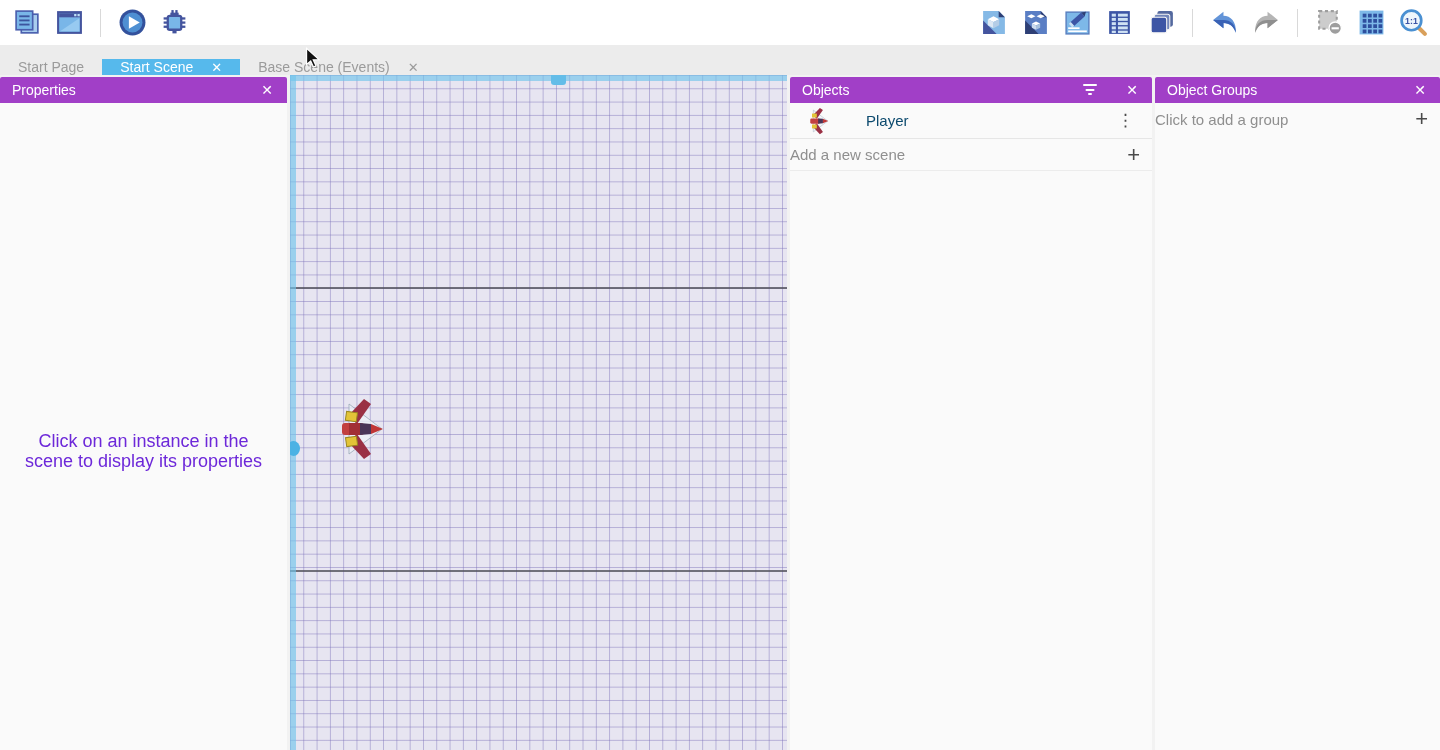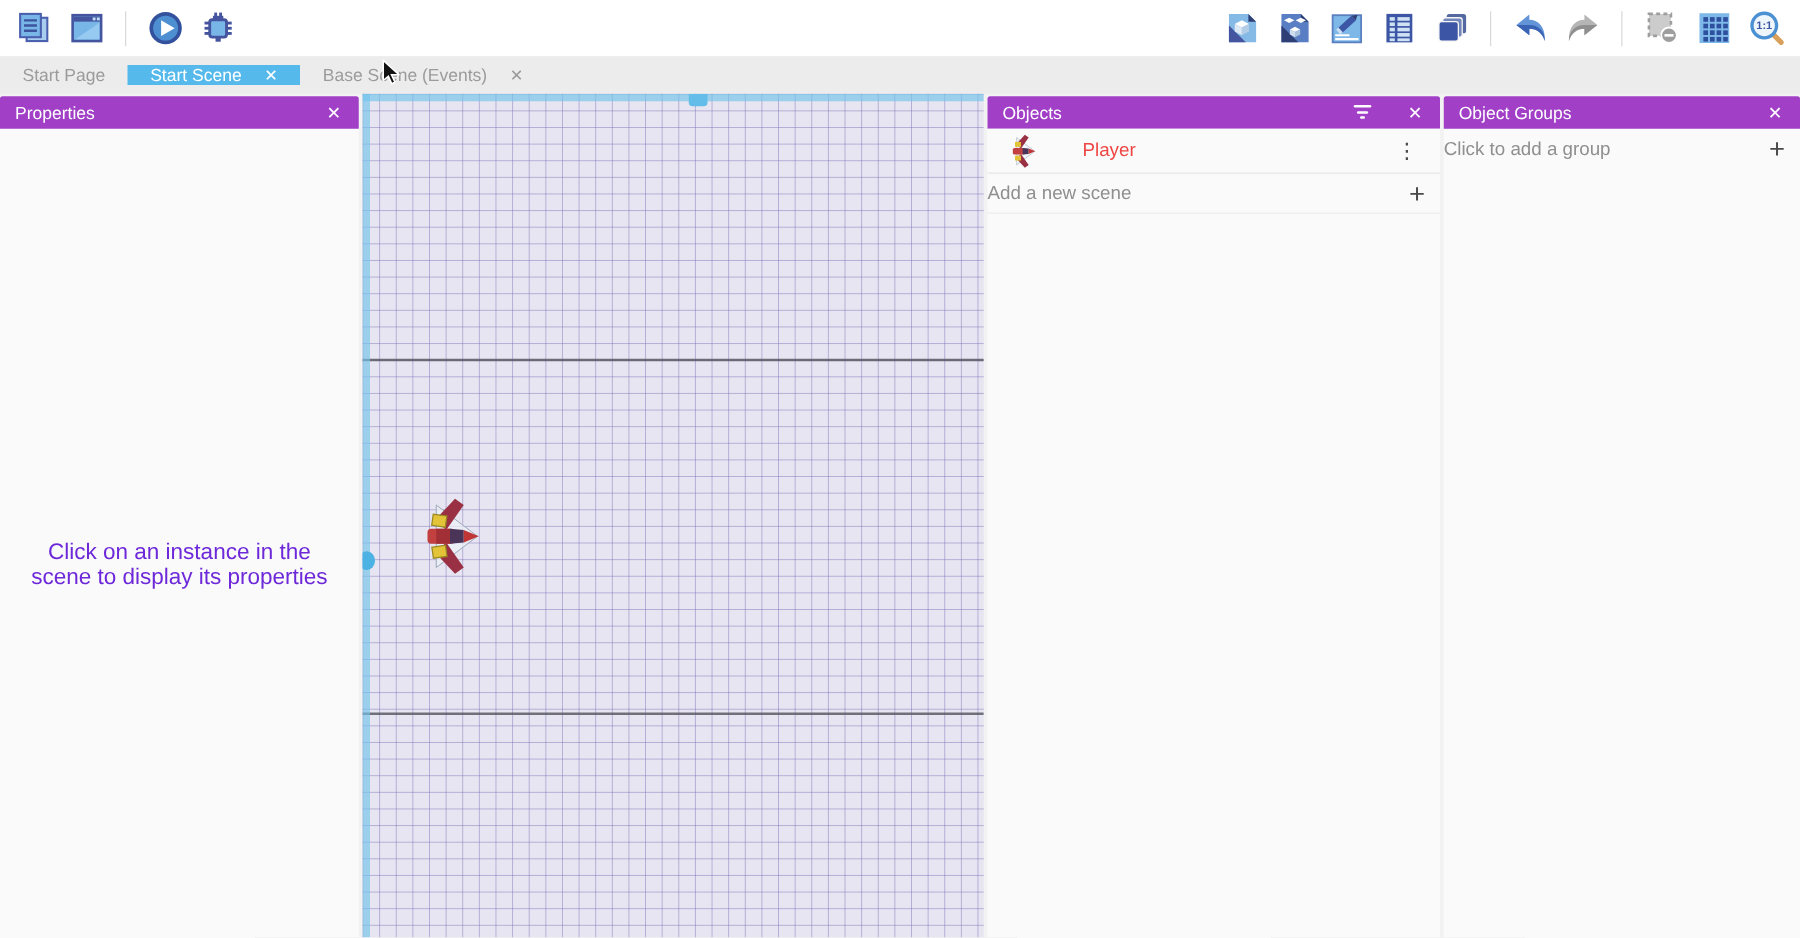--- a/index.html
+++ b/index.html
@@ -9,21 +9,21 @@
   
   .toolbar { height:45px; background:#ffffff; display:flex;
     align-items:center; justify-content:space-between; padding:0 10px; }
   .tb-group { display:flex; align-items:center; gap:8px; }
   .tb-btn { width:34px; height:34px; display:flex; align-items:center;
     justify-content:center; cursor:pointer; }
   .tb-btn svg { width:29px; height:29px; }
   .tb-sep { width:1px; height:28px; background:#d9d9d9; margin:0 6px; }
 
   
-  .tabbar { height:30px; background:#ececec; display:flex; align-items:center; }
+  .tabbar { height:30px; background:#ececec; display:flex; align-items:flex-end; }
   .tab { display:flex; align-items:center; padding:0 18px; font-size:14px;
     color:#9b9b9b; cursor:pointer; white-space:nowrap; }
   .tab .close { margin-left:18px; font-size:13px; color:#9b9b9b; }
   .tab.active { background:#56b9ec; color:#ffffff; }
   .tab.active .close { color:#ffffff; }
 
   
   .main { position:relative; height:675px; background:#f2f2f2;padding-left:16px; }
 
   .panel { position:absolute; top:2px; bottom:0; background:#fafafa; }
@@ -35,21 +35,21 @@
   #properties-panel { left:0; width:287px; }
   #objects-panel { left:790px; width:362px; }
   #groups-panel { left:1155px; right:0; }
 
   .empty-msg { position:absolute; top:330px; left:12px; right:12px;
     text-align:center; font-size:18px; line-height:20px; color:#6d28d9;margin-top:24px; }
 
   .obj-row { display:flex; align-items:center; height:36px; padding:0 14px;
     border-bottom:1px solid #e6e6e6; background:#fafafa; cursor:pointer; }
   .obj-thumb { width:22px; height:28px; margin-left:4px; }
-  .obj-label { font-size:15px; color:#ef4444; margin-left:36px; flex:1; }
+  .obj-label { font-size:15px; color:#0c4a6e; margin-left:36px; flex:1; }
   .kebab { color:#4a4a4a; font-size:17px; letter-spacing:0; padding:0 4px; cursor:pointer; }
   .add-row { position:relative; height:32px; display:flex; align-items:center;
     font-size:15px; color:#8f8f8f;
     border-bottom:1px solid #ececec; cursor:pointer; }
   .add-plus { position:absolute; right:12px; top:3px; font-size:22px;
     font-weight:400; color:#4a4a4a; }
 
   
   .filter-icon { width:16px; height:12px; position:relative; margin-right:26px; cursor:pointer; }
   .filter-icon span { position:absolute; left:50%; transform:translateX(-50%);

